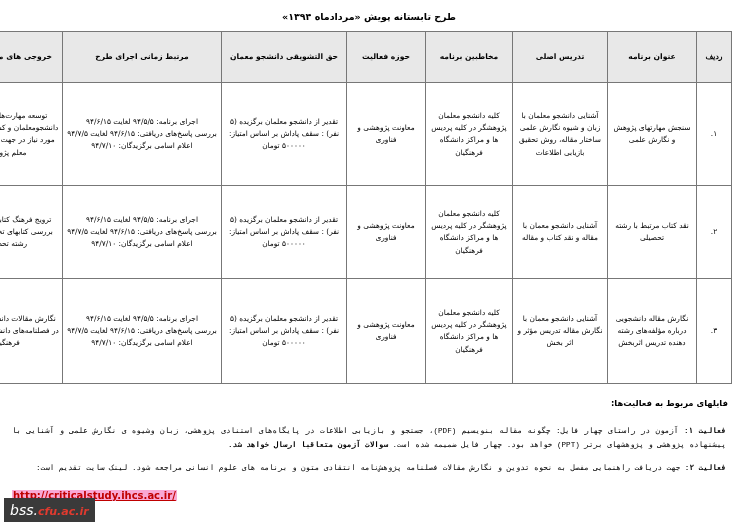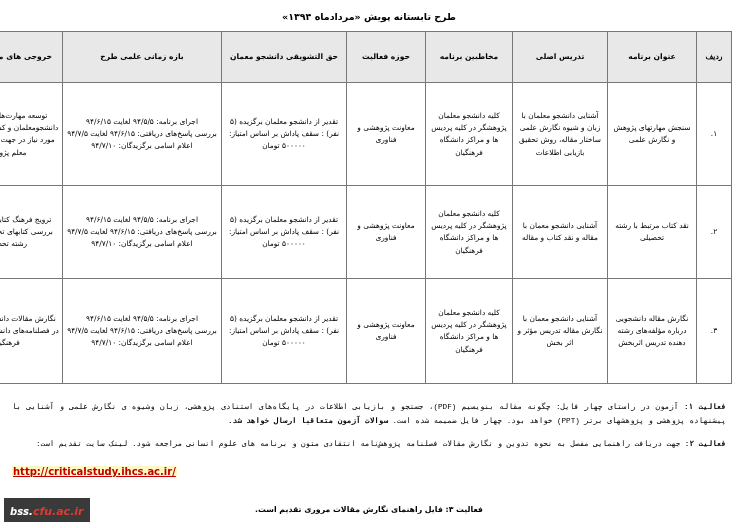--- a/index.html
+++ b/index.html
@@ -106,37 +106,37 @@
   }
   .activity-block .lbl { font-weight: bold; }
   .activity-block .strong-tail { font-weight: bold; }
 
   .link-row {
     margin: 2px 6px 2px 6px;
     direction: ltr;
     text-align: left;
   }
   .url-link {
-    background: #fef9c3;
+    background: #f9a8d4;
     color: #c00000;
     text-decoration: underline;
     font-size: 10px;
     font-weight: bold;
     font-family: "DejaVu Sans", "Liberation Sans", sans-serif;
     padding: 0 1px;
   }
   .watermark {
     position: absolute;
     left: 4px;
     bottom: 6px;
     background: #3a3a3a;
     padding: 2px 6px 3px 6px;
     direction: ltr;
   }
-  .watermark .wm-a { color: #ffffff; font-weight: bold; font-size: 10px; font-style: italic; }
+  .watermark .wm-a { color: #ffffff; font-weight: normal; font-size: 14px; font-style: italic; }
   .watermark .wm-b { color: #e03a2f; font-weight: bold; font-size: 11px; font-style: italic; }
   .activity3 {
     margin: 26px 6px 0 6px;
     font-size: 7.8px;
     text-align: center;
     font-weight: bold;
   }
   .activity2-row { margin-top: 4px; }
 </style>
 </head>
@@ -148,21 +148,21 @@
 
   <table class="plan-table">
     <thead>
       <tr>
         <th class="col-radif">ردیف</th>
         <th class="col-onvan">عنوان برنامه</th>
         <th class="col-ahdaf">تدریس اصلی</th>
         <th class="col-mokhatab">مخاطبین برنامه</th>
         <th class="col-hozeh">حوزه فعالیت</th>
         <th class="col-haq">حق التشویقی دانشجو معمان</th>
-        <th class="col-bazeh">بازه زمانی علمی طرح</th>
+        <th class="col-bazeh">مرتبط زمانی اجرای طرح</th>
         <th class="col-khoroji">خروجی های مورد انتظار</th>
       </tr>
     </thead>
     <tbody>
       <tr class="row-1">
         <td class="cell-radif">۱.</td>
         <td class="justify-cell">سنجش مهارتهای پژوهش و نگارش علمی</td>
         <td class="right-cell">آشنایی دانشجو معلمان با زبان و شیوه نگارش علمی ساختار مقاله، روش تحقیق بازیابی اطلاعات</td>
         <td class="justify-cell">کلیه دانشجو معلمان پژوهشگر در کلیه پردیس ها و مراکز دانشگاه فرهنگیان</td>
         <td>معاونت پژوهشی و فناوری</td>
@@ -186,20 +186,21 @@
         <td class="right-cell">آشنایی دانشجو معمان با نگارش مقاله تدریس مؤثر و اثر بخش</td>
         <td class="justify-cell">کلیه دانشجو معلمان پژوهشگر در کلیه پردیس ها و مراکز دانشگاه فرهنگیان</td>
         <td>معاونت پژوهشی و فناوری</td>
         <td class="haq-cell">تقدیر از دانشجو معلمان برگزیده (۵ نفر) : سقف پاداش بر اساس امتیاز: ۵۰۰۰۰۰ تومان</td>
         <td class="bazeh-cell">اجرای برنامه: ۹۴/۵/۵ لغایت ۹۴/۶/۱۵<br>بررسی پاسخ‌های دریافتی: ۹۴/۶/۱۵ لغایت ۹۴/۷/۵<br>اعلام اسامی برگزیدگان: ۹۴/۷/۱۰</td>
         <td class="justify-cell">نگارش مقالات دانشجویی و چاپ در فصلنامه‌های دانشجویی دانشگاه فرهنگیان</td>
       </tr>
     </tbody>
   </table>
 
+  <div class="files-heading">فایلهای مربوط به فعالیت‌ها:</div>
 
   <div class="activity-block">
     <span class="lbl">فعالیت ۱:</span>
     <span>آزمون در راستای چهار فایل: چگونه مقاله بنویسیم (PDF)، جستجو و بازیابی اطلاعات در پایگاه‌های استنادی پژوهشی، زبان وشیوه ی نگارش علمی و آشنایی با پیشنهاده پژوهشی و پژوهشهای برتر (PPT) خواهد بود. چهار فایل ضمیمه شده است.</span>
     <span class="strong-tail">سوالات آزمون متعاقبا ارسال خواهد شد.</span>
   </div>
 
   <div class="activity-block activity2-row">
     <span class="lbl">فعالیت ۲:</span>
     <span>جهت دریافت راهنمایی مفصل به نحوه تدوین و نگارش مقالات فصلنامه پژوهش‌نامه انتقادی متون و برنامه های علوم انسانی مراجعه شود. لینک سایت تقدیم است:</span>

